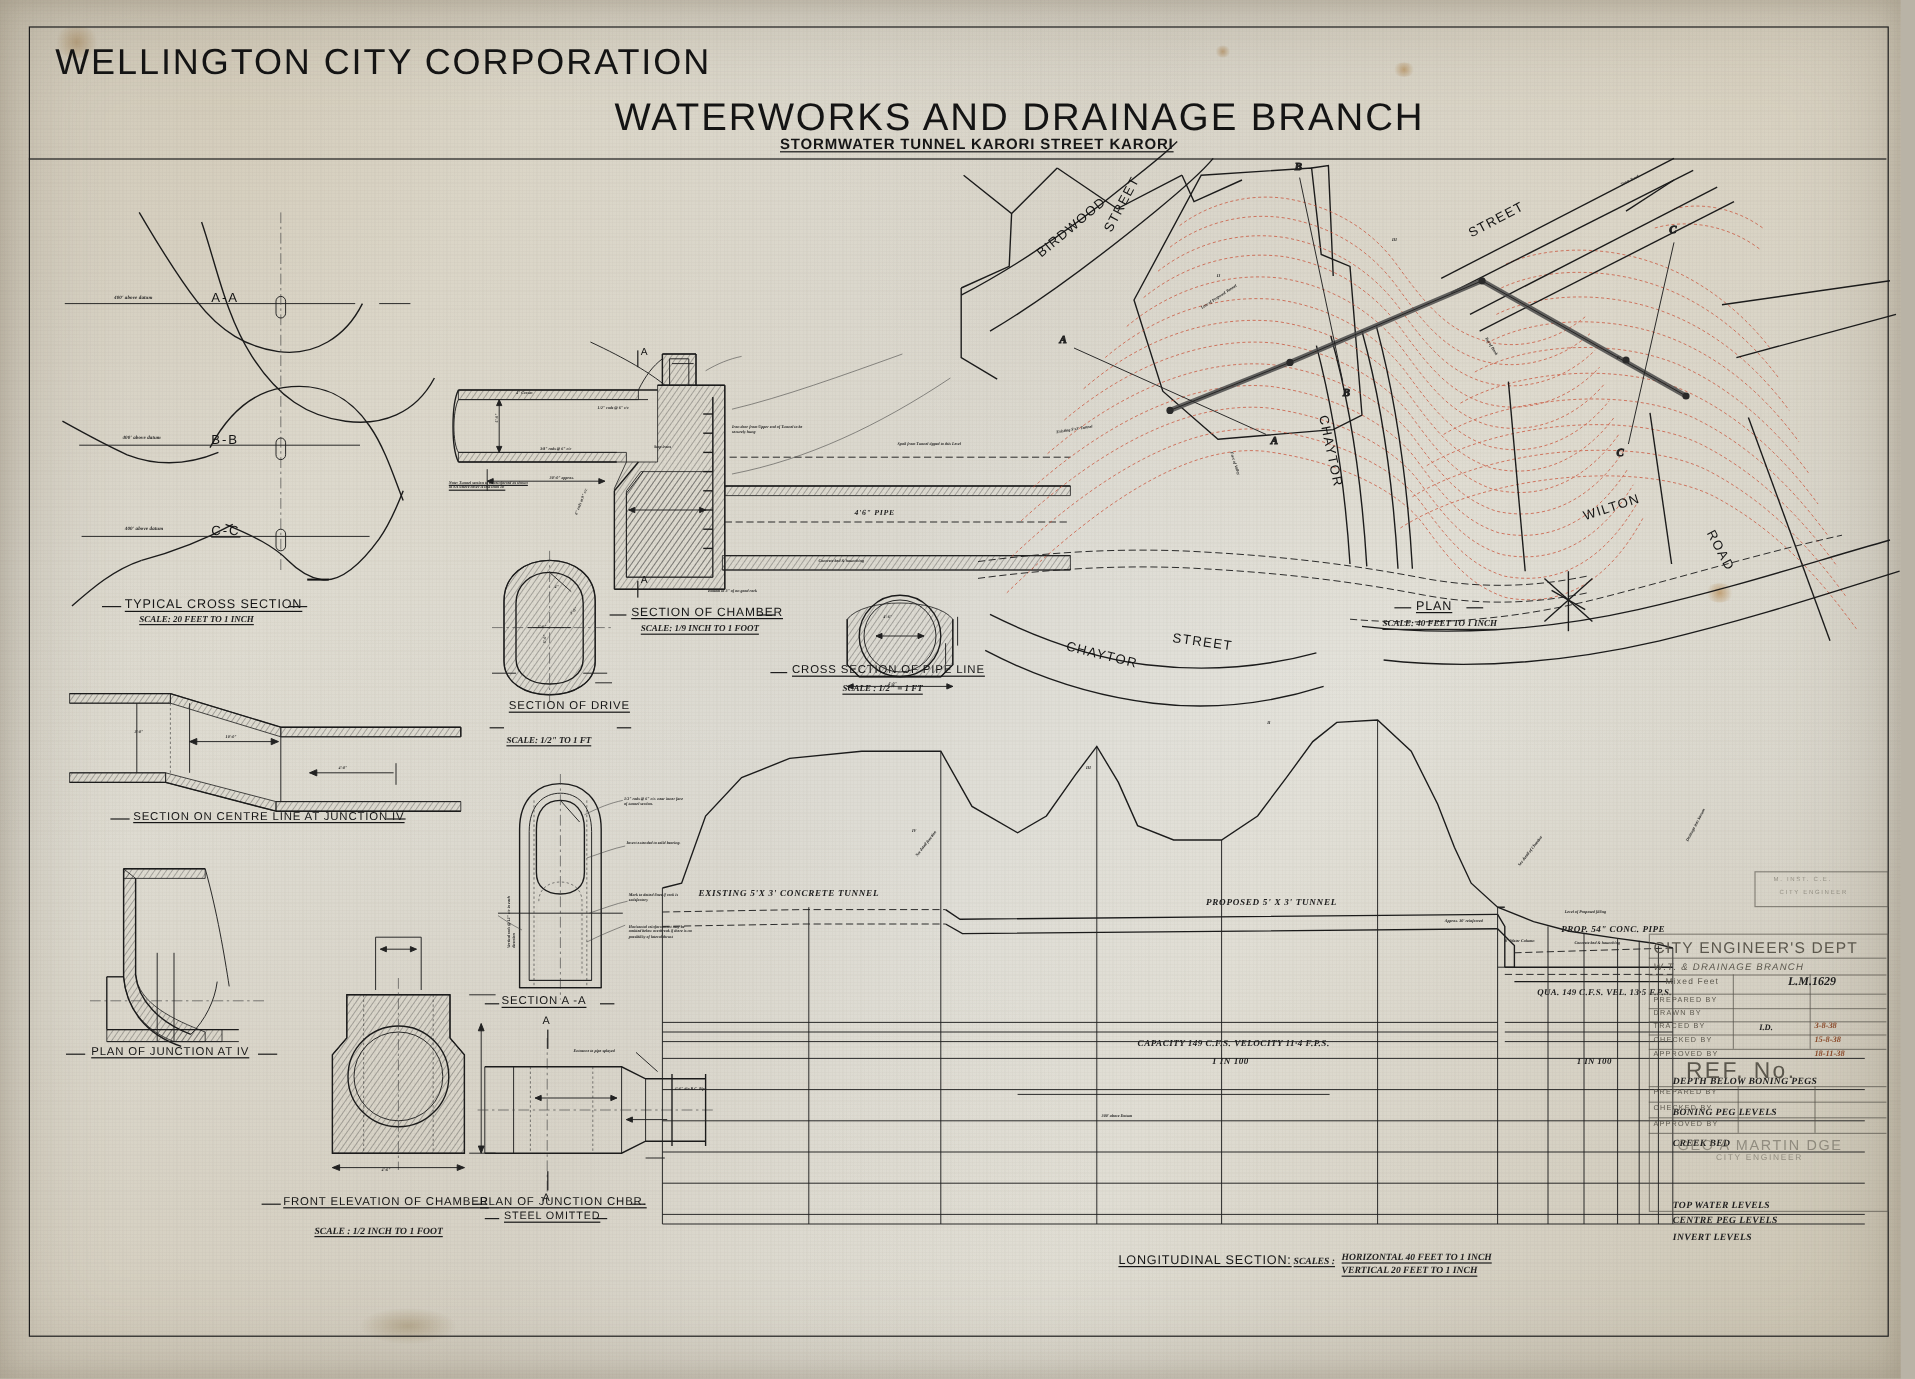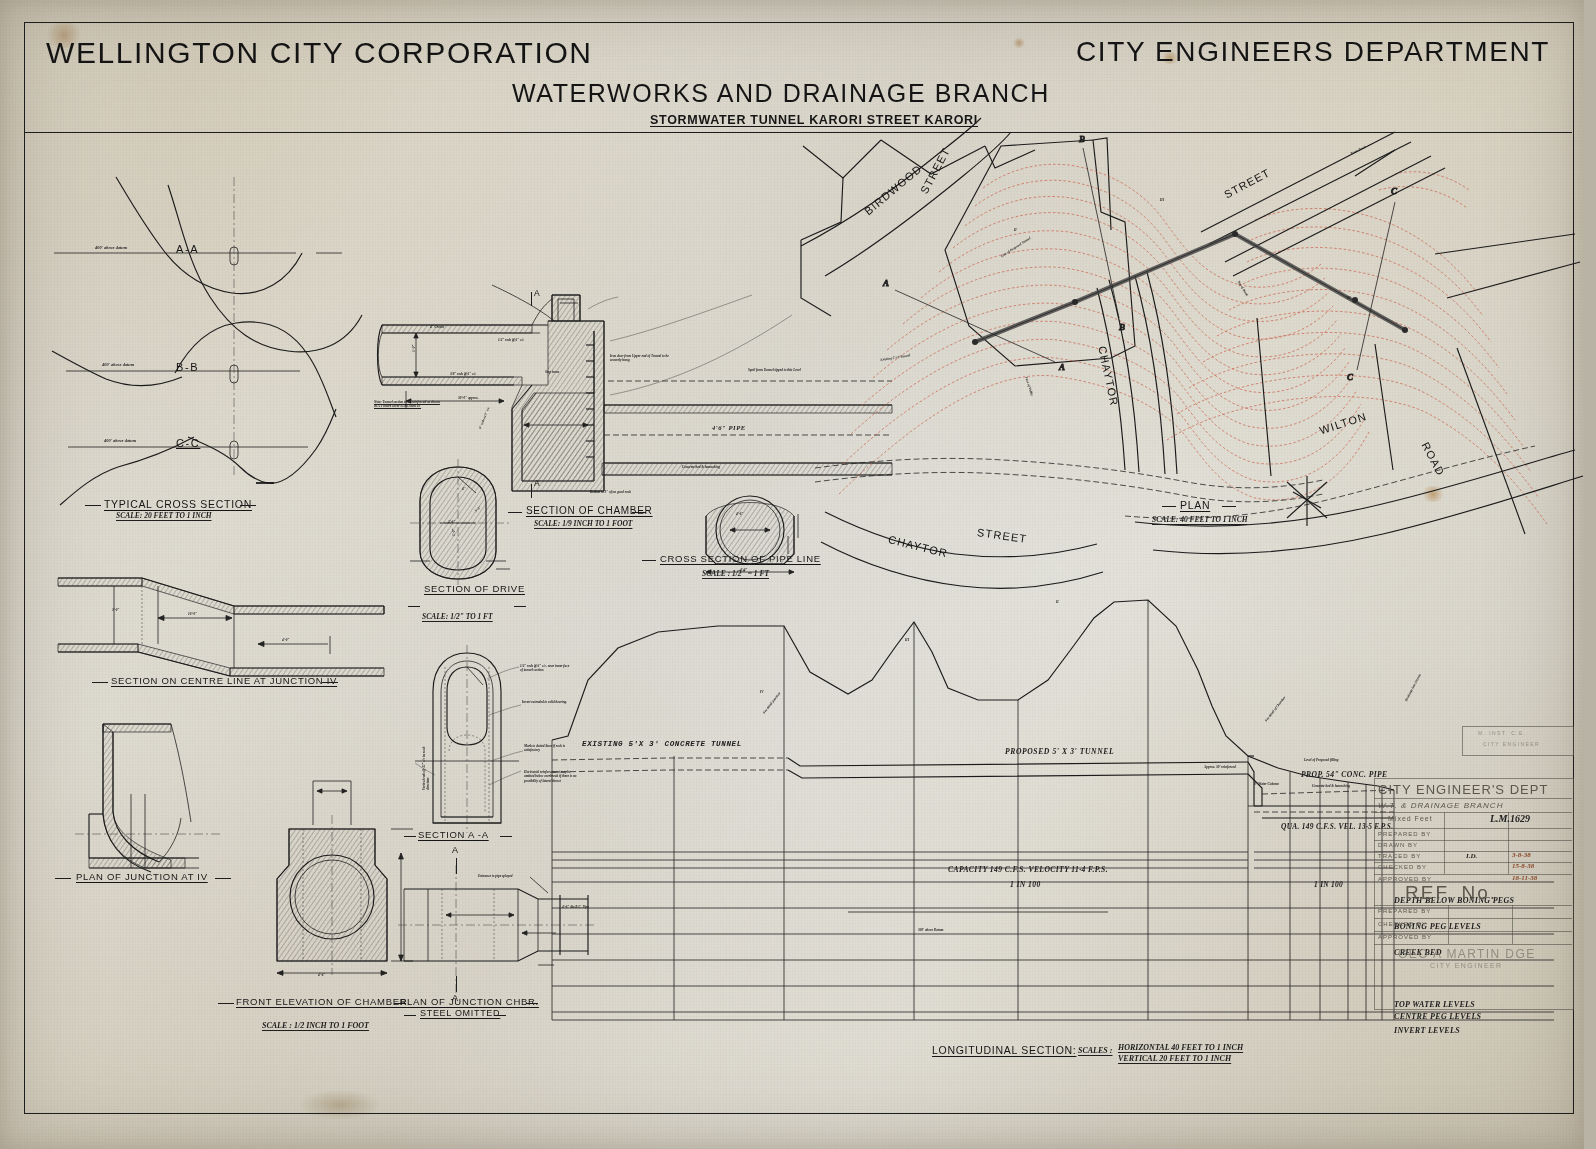--- a/index.html
+++ b/index.html
@@ -65,22 +65,21 @@
   <div class="stain" style="left:1160px;top:52px;width:20px;height:12px;background:radial-gradient(circle,#c08435 0%,rgba(192,132,53,0) 70%);opacity:.5;"></div>
   <div class="stain" style="left:1012px;top:38px;width:14px;height:10px;background:radial-gradient(circle,#bb8036 0%,rgba(187,128,54,0) 70%);opacity:.5;"></div>
   <div class="stain" style="left:44px;top:22px;width:40px;height:26px;background:radial-gradient(circle,#b98b4a 0%,rgba(185,139,74,0) 72%);opacity:.45;"></div>
   <div class="stain" style="left:300px;top:1090px;width:80px;height:30px;background:radial-gradient(ellipse,#a98f5e 0%,rgba(169,143,94,0) 72%);opacity:.4;"></div>
   <div class="vgn"></div>
 
   <div class="border-outer"></div>
   <div class="border-hdr"></div>
 
   <div class="ink ttl" style="left:46px;top:36px;font-size:30px;">WELLINGTON CITY CORPORATION</div>
-  <div class="ink ttl" style="left:1076px;top:36px;font-size:28px;">CITY ENGINEERS DEPARTMENT</div>
-  <div class="ink ttl" style="left:512px;top:79px;font-size:25px;">WATERWORKS AND DRAINAGE BRANCH</div>
+  <div class="ink ttl" style="left:512px;top:79px;font-size:32px;">WATERWORKS AND DRAINAGE BRANCH</div>
   <div class="ink cap u" style="left:650px;top:113px;font-size:12.5px;font-weight:700;">STORMWATER TUNNEL KARORI STREET KARORI</div>
 
   <svg width="330" height="330" style="left:60px;top:175px;">
     <path class="s-med" d="M108,10 C120,45 128,88 150,122 C172,156 196,172 228,176 C258,180 286,170 302,140"></path>
     <path class="s-med" d="M115,198 C130,170 150,152 176,148 C208,143 232,156 248,180 C262,200 270,228 276,242"></path>
     <path class="s-med" d="M0,330 C16,316 34,300 58,292"></path>
     <path class="s-med" d="M58,292 C88,284 112,274 134,262"></path>
 
     <path class="s-med" d="M56,2 C68,22 84,50 104,76 C124,102 146,114 172,118 C202,122 228,106 242,78"></path>
 
@@ -613,21 +612,21 @@
       <line x1="846" y1="426" x2="1006" y2="426"></line>
       <line x1="846" y1="452" x2="1006" y2="452"></line>
     </g>
 
     <line class="s-thin" x1="300" y1="352" x2="560" y2="352"></line>
 
     <path class="s-med" d="M700,196 L706,196"></path>
     <path class="s-thin" d="M700,246 L714,246"></path>
   </svg>
 
-  <div class="ink hand" style="left:582px;top:740px;font-size:7.6px;letter-spacing:.6px;font-family:Liberation Mono, monospace;">EXISTING 5'X 3' CONCRETE TUNNEL</div>
+  <div class="ink hand" style="left:582px;top:740px;font-size:7.6px;letter-spacing:.6px;">EXISTING 5'X 3' CONCRETE TUNNEL</div>
   <div class="ink hand" style="left:1005px;top:747px;font-size:7.6px;letter-spacing:.6px;">PROPOSED 5' X 3' TUNNEL</div>
   <div class="ink hand" style="left:1301px;top:770px;font-size:7.6px;letter-spacing:.4px;">PROP. 54" CONC. PIPE</div>
   <div class="ink hand micro" style="left:1312px;top:784px;">Concrete bed &amp; haunching</div>
   <div class="ink hand micro" style="left:1304px;top:758px;">Level of Proposed filling</div>
   <div class="ink hand micro" style="left:1204px;top:765px;width:40px;line-height:1.25;">Approx. 30' reinforced</div>
   <div class="ink hand micro" style="left:1254px;top:782px;width:28px;line-height:1.25;">8" Water Column</div>
   <div class="ink hand micro" style="left:1264px;top:720px;width:34px;line-height:1.2;transform:rotate(-52deg);transform-origin:left top;">See detail of Chamber</div>
   <div class="ink hand micro" style="left:762px;top:712px;width:30px;line-height:1.2;transform:rotate(-52deg);transform-origin:left top;">See detail junction</div>
   <div class="ink hand micro" style="left:918px;top:928px;">300' above Datum</div>
   <div class="ink hand micro" style="left:1404px;top:700px;transform:rotate(-62deg);transform-origin:left top;">Drainage into Stream</div>

